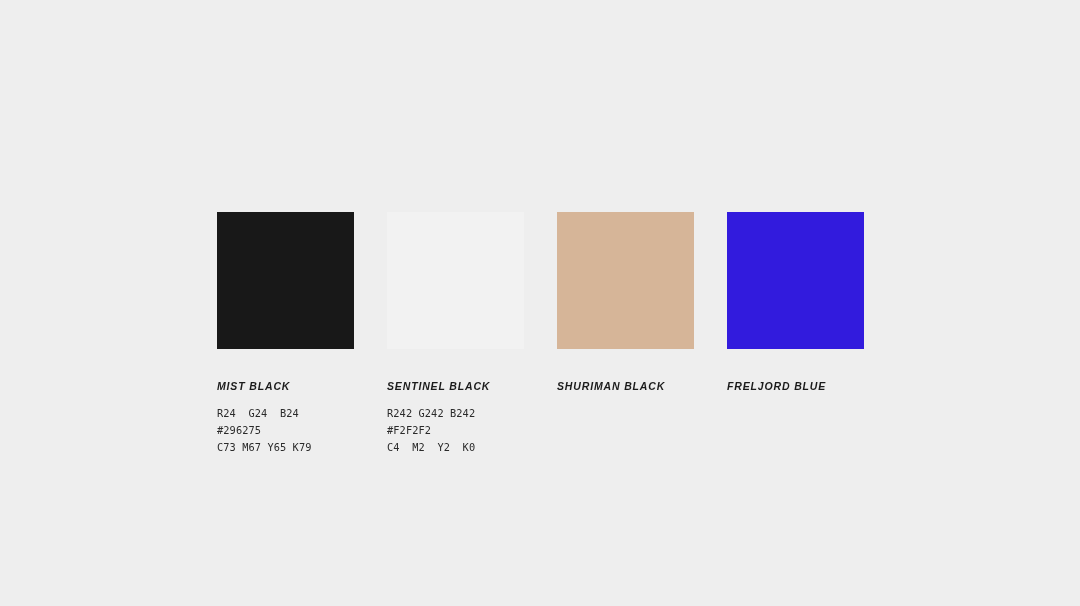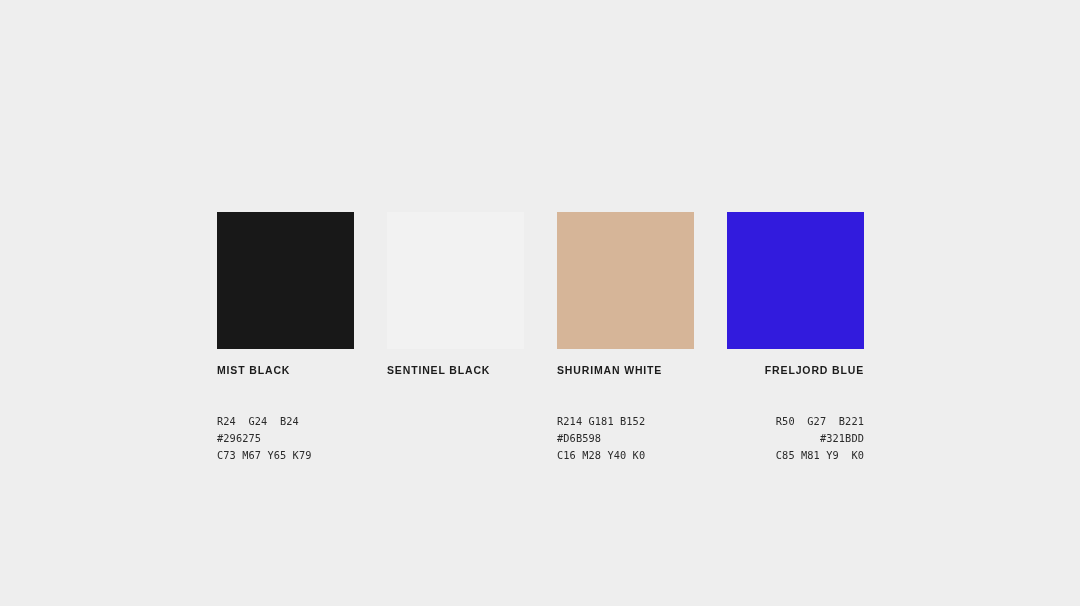--- a/index.html
+++ b/index.html
@@ -26,42 +26,42 @@
   }
 
   .swatch-card {
     width: 137px;
     margin-right: 33px;
     display: flex;
     flex-direction: column;
   }
   .swatch-card:last-child {
     margin-right: 0;
-    text-align: right;
   }
 
   .swatch-chip {
     width: 137px;
     height: 137px;
     display: block;
   }
 
   .swatch-name {
-    margin-top: 15px;
+    margin-top: 31px;
     font-family: "Liberation Sans", sans-serif;
     font-size: 10.5px;
     font-weight: bold;
     letter-spacing: 0.85px;
     color: #1b1b1b;
     line-height: 13px;
     white-space: nowrap;
+    font-style: italic;
   }
 
   .swatch-specs {
-    margin-top: 36px;
+    margin-top: 12px;
     font-family: "DejaVu Sans Mono", monospace;
     font-size: 10.3px;
     letter-spacing: 0.1px;
     color: #2a2a2a;
     line-height: 17px;
     white-space: nowrap;
   }
   .spec-line {
     display: block;
     white-space: pre;
@@ -76,32 +76,27 @@
       <div class="swatch-name">MIST BLACK</div>
       <div class="swatch-specs">
         <span class="spec-line">R24  G24  B24</span>
         <span class="spec-line">#296275</span>
         <span class="spec-line">C73 M67 Y65 K79</span>
       </div>
     </div>
     <div class="swatch-card">
       <div class="swatch-chip" style="background: rgb(242, 242, 242);"></div>
       <div class="swatch-name">SENTINEL BLACK</div>
+      <div class="swatch-specs">
+        <span class="spec-line">R242 G242 B242</span>
+        <span class="spec-line">#F2F2F2</span>
+        <span class="spec-line">C4  M2  Y2  K0</span>
+      </div>
     </div>
     <div class="swatch-card">
       <div class="swatch-chip" style="background: rgb(214, 181, 152);"></div>
-      <div class="swatch-name">SHURIMAN WHITE</div>
-      <div class="swatch-specs">
-        <span class="spec-line">R214 G181 B152</span>
-        <span class="spec-line">#D6B598</span>
-        <span class="spec-line">C16 M28 Y40 K0</span>
-      </div>
+      <div class="swatch-name">SHURIMAN BLACK</div>
     </div>
     <div class="swatch-card">
       <div class="swatch-chip" style="background: rgb(50, 27, 221);"></div>
       <div class="swatch-name">FRELJORD BLUE</div>
-      <div class="swatch-specs">
-        <span class="spec-line">R50  G27  B221</span>
-        <span class="spec-line">#321BDD</span>
-        <span class="spec-line">C85 M81 Y9  K0</span>
-      </div>
     </div>
   </div>
 
 </body></html>

